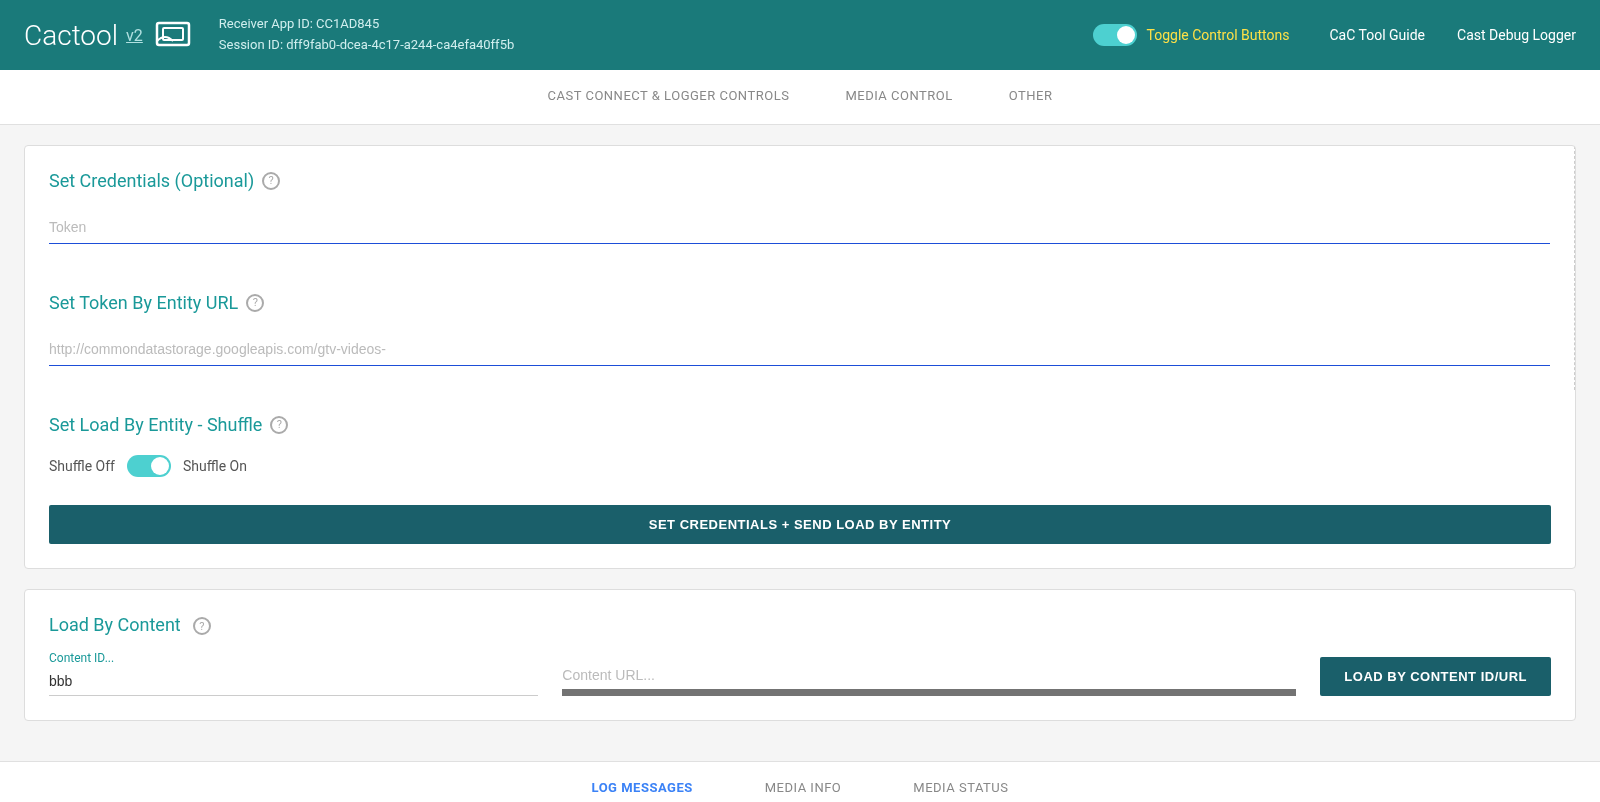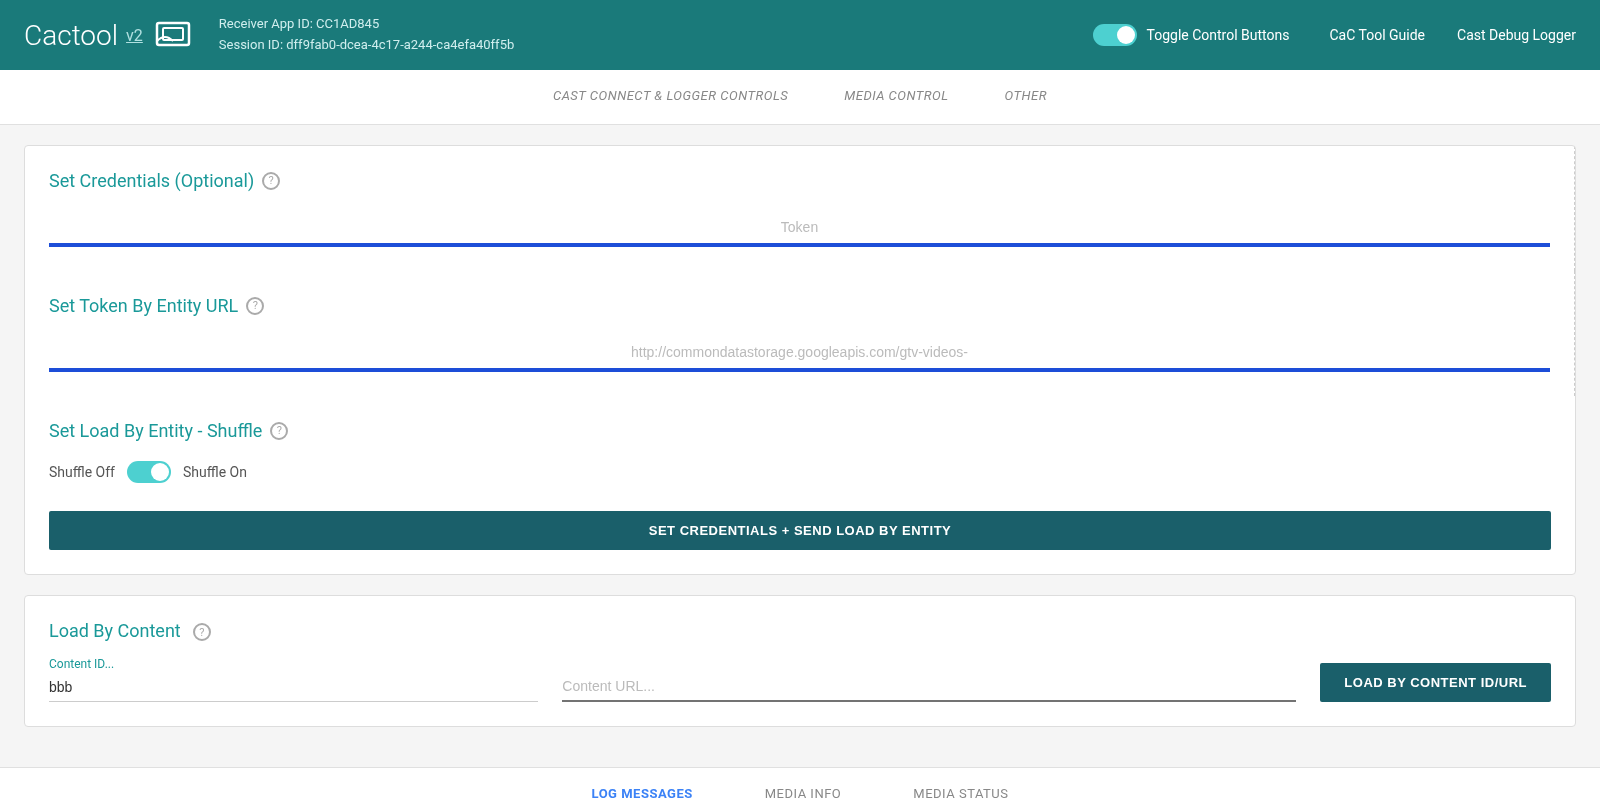--- a/index.html
+++ b/index.html
@@ -65,40 +65,39 @@
       width: 18px;
       height: 18px;
       border-radius: 50%;
       background: white;
       top: 2px;
       left: 24px;
       transition: left 0.2s;
     }
     .toggle-label {
       font-size: 14px;
-      color: #ffffff;
+      color: #fde047;
     }
     .header-links {
       display: flex;
       gap: 32px;
     }
     .header-link {
       color: white;
       text-decoration: none;
       font-size: 14px;
     }
 
     
     .tabs-bar {
       background: white;
       display: flex;
       justify-content: center;
       border-bottom: 1px solid #e0e0e0;
       padding: 0;
-      font-style: italic;
     }
     .tab {
       padding: 18px 28px;
       font-size: 13px;
       letter-spacing: 0.5px;
       color: #888;
       cursor: pointer;
       text-transform: uppercase;
       border-bottom: 3px solid transparent;
       font-weight: 400;
@@ -152,27 +151,26 @@
       justify-content: center;
       font-size: 11px;
       color: #aaa;
       cursor: pointer;
       flex-shrink: 0;
     }
 
     .text-input {
       width: 100%;
       border: none;
-      border-bottom: 4px solid #1d4ed8;
+      border-bottom: 1px solid #1d4ed8;
       padding: 8px 0;
       font-size: 14px;
       color: #999;
       outline: none;
       background: transparent;
-      text-align: center;
     }
     .text-input::placeholder { color: #bbb; }
 
     
     .shuffle-row {
       display: flex;
       align-items: center;
       gap: 12px;
       margin-bottom: 28px;
     }
@@ -256,21 +254,21 @@
       color: #333;
       outline: none;
       background: transparent;
     }
     .content-url-group {
       flex: 1.5;
     }
     .content-url-input {
       width: 100%;
       border: none;
-      border-bottom: 2px solid #737373;
+      border-bottom: 7px solid #737373;
       padding: 6px 0;
       font-size: 14px;
       color: #999;
       outline: none;
       background: transparent;
     }
     .content-url-input::placeholder { color: #bbb; }
     .btn-load {
       background: #1a5f6a;
       color: white;

